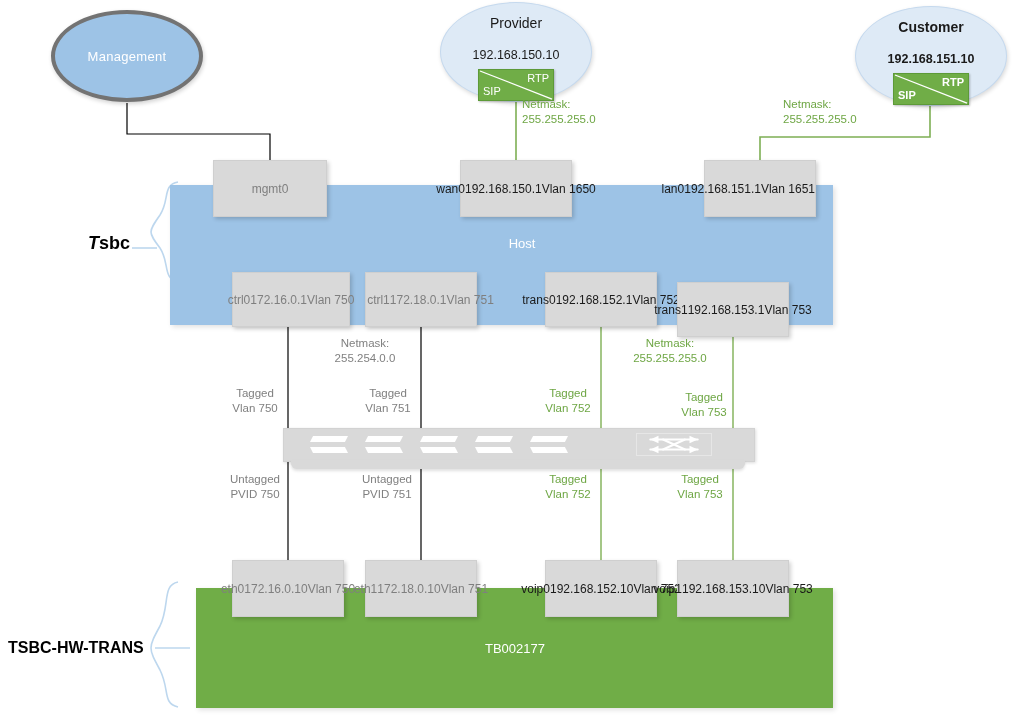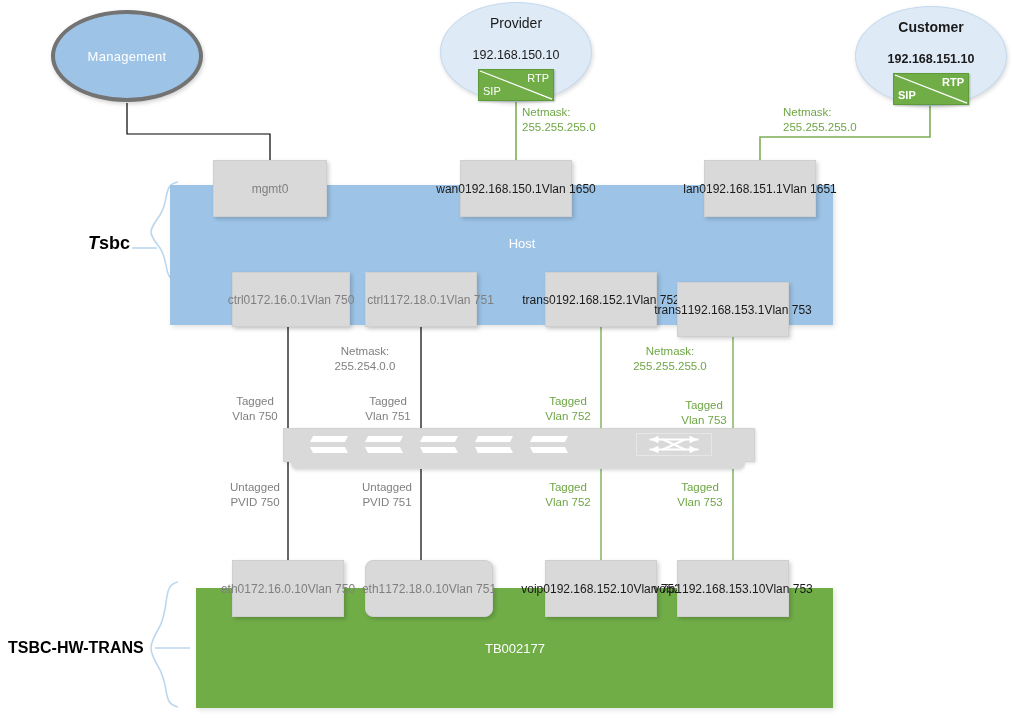--- a/index.html
+++ b/index.html
@@ -128,21 +128,20 @@
   .ifbox.dark .l { color: #1a1a1a; }
   .ifbox.gray .l { color: #7F7F7F; }
 
   
   .flabel {
     position: absolute;
     text-align: center;
     font-size: 11.5px;
     line-height: 15px;
     white-space: nowrap;
-    margin-top: 8px;
   }
   .flabel.gray  { color: #808080; }
   .flabel.green { color: #6EA644; }
 
   .side-label {
     position: absolute;
     font-size: 18px;
     font-weight: bold;
     color: #000000;
     white-space: nowrap;
@@ -292,21 +291,21 @@
   <div class="ifbox gray" style="left:213px; top:160px; width:114px; height:57px;">
     <div class="l">mgmt0</div>
   </div>
 
   <div class="ifbox dark" style="left:460px; top:160px; width:112px; height:57px;">
     <div class="l">wan0</div>
     <div class="l">192.168.150.1</div>
     <div class="l">Vlan 1650</div>
   </div>
 
-  <div class="ifbox dark" style="left:704px; top:160px; width:112px; height:57px;">
+  <div class="ifbox dark" style="left:704px; top:160px; width:112px; height:57px;justify-content:flex-end;">
     <div class="l">lan0</div>
     <div class="l">192.168.151.1</div>
     <div class="l">Vlan 1651</div>
   </div>
 
   <div class="ifbox gray" style="left:232px; top:272px; width:118px; height:55px;">
     <div class="l">ctrl0</div>
     <div class="l">172.16.0.1</div>
     <div class="l">Vlan 750</div>
   </div>
@@ -413,21 +412,21 @@
     <div>Tagged</div>
     <div>Vlan 753</div>
   </div>
 
   <div class="ifbox gray" style="left:232px; top:560px; width:112px; height:57px;">
     <div class="l">eth0</div>
     <div class="l">172.16.0.10</div>
     <div class="l">Vlan 750</div>
   </div>
 
-  <div class="ifbox gray" style="left:365px; top:560px; width:128px; height:57px;border-radius:8px;">
+  <div class="ifbox gray" style="left:365px; top:560px; width:112px; height:57px;">
     <div class="l">eth1</div>
     <div class="l">172.18.0.10</div>
     <div class="l">Vlan 751</div>
   </div>
 
   <div class="ifbox dark" style="left:545px; top:560px; width:112px; height:57px;">
     <div class="l">voip0</div>
     <div class="l">192.168.152.10</div>
     <div class="l">Vlan 752</div>
   </div>

